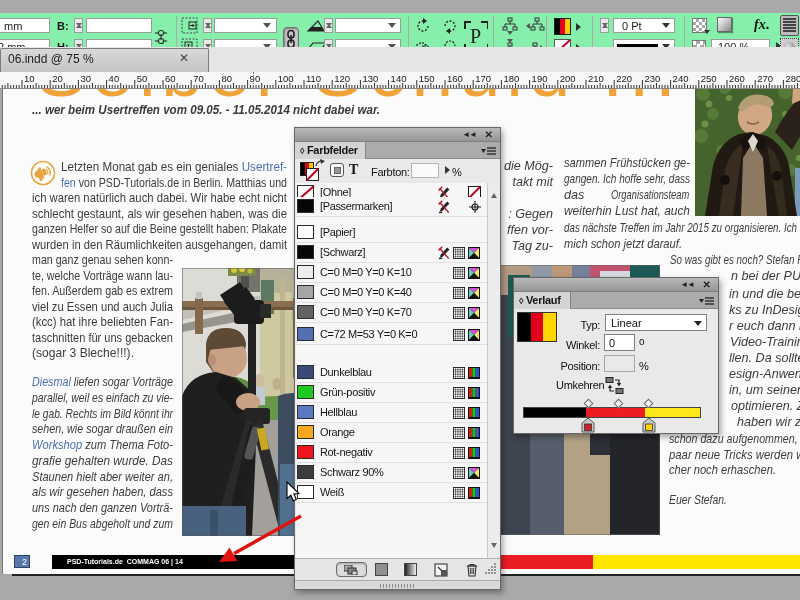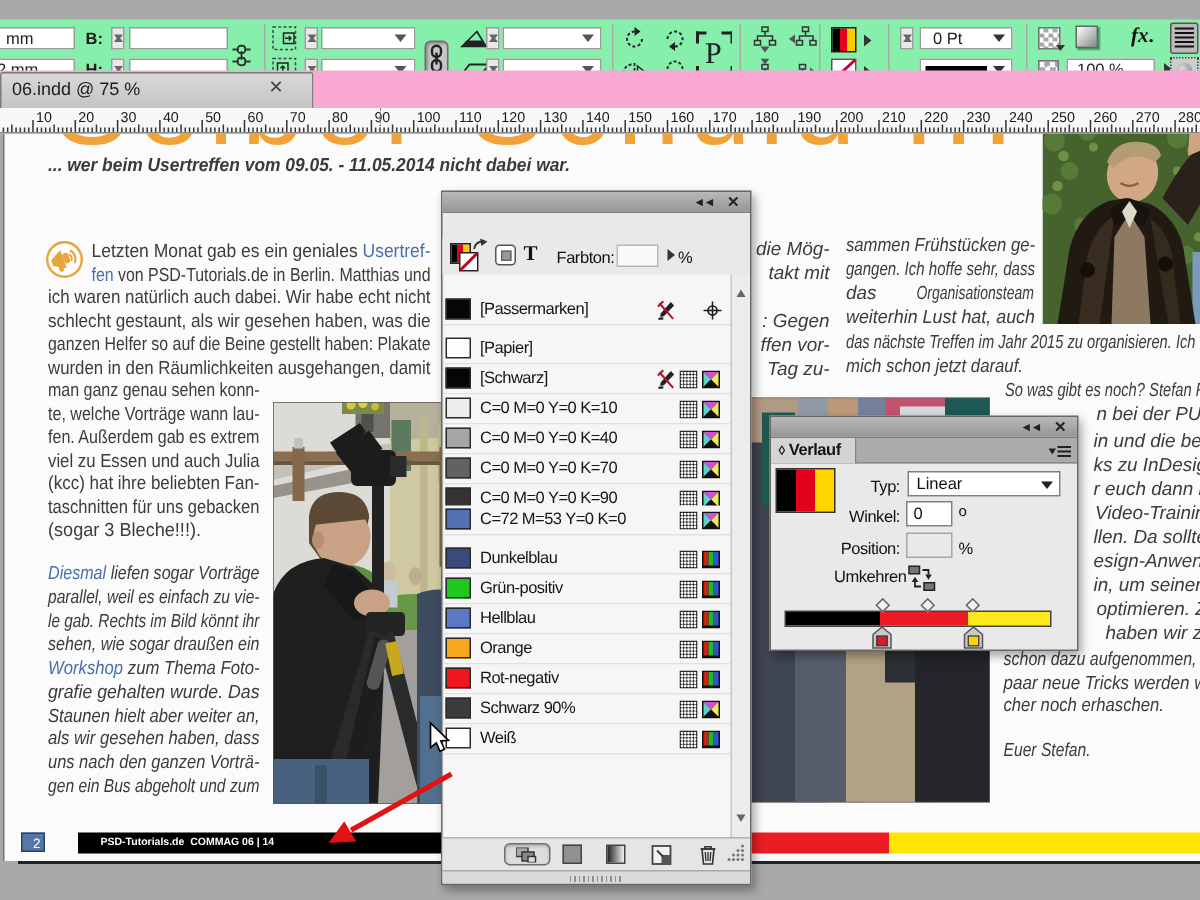--- a/index.html
+++ b/index.html
@@ -6,21 +6,21 @@
 body { font-family:"Liberation Sans", sans-serif; position:relative; background:#a9a9a9; }
 .abs { position:absolute; }
 
 #page { position:absolute; left:2px; top:89px; width:798px; height:485px; background:#fbfbfb; border-left:1px solid #777; }
 .bodytxt { position:absolute; font-size:12.6px; color:#3c3c3c; white-space:nowrap; }
 .just { text-align:justify; text-align-last:justify; }
 .it { font-style:italic; }
 .lnk { color:#4a6fae; }
 
 #toolbar { position:absolute; left:0; top:13px; width:800px; height:47px; background:#86efac; border-bottom:1px solid #909090; z-index:30; }
-#tabbar { position:absolute; left:0; top:47px; width:800px; height:25px; background:#f9a8d4; z-index:30;padding-left:16px; }
+#tabbar { position:absolute; left:0; top:47px; width:800px; height:25px; background:#e5e5e5; z-index:30;padding-left:16px; }
 #ruler { position:absolute; left:0; top:72px; width:800px; height:17px; background:#f7f7f7; border-bottom:1px solid #888; z-index:30; }
 .tfield { position:absolute; background:#fff; border:1px solid #9b9b9b; font-size:11px; color:#222; }
 .tlab { position:absolute; font-size:11px; color:#1a1a1a; }
 .spin { position:absolute; width:9px; height:15px; background:#e9e9e9; border:1px solid #9b9b9b; }
 .spin:before { content:""; position:absolute; left:1px; top:2px; border:3px solid transparent; border-bottom:4px solid #666; }
 .spin:after { content:""; position:absolute; left:1px; bottom:2px; border:3px solid transparent; border-top:4px solid #666; }
 .sep { position:absolute; width:1px; background:#aaa; top:3px; height:41px; }
 
 .panel { position:absolute; background:#e9e9e9; border:1px solid #686868; z-index:40; box-shadow:2px 3px 6px rgba(0,0,0,.35); }
 .ptitle { height:14px; background:linear-gradient(#b9b9b9,#969696); border-bottom:1px solid #7e7e7e; position:relative; }
@@ -741,39 +741,68 @@
     </g>
   </svg>
   <div class="abs" style="left:253px;top:0;width:1px;height:16px;border-left:1px dotted #777;"></div>
 </div>
 
 <div id="farbfelder" class="panel" style="left:294px; top:127px; width:207px; height:463px;">
   <div class="ptitle">
       <span class="abs" style="right:24px;top:2px;font-size:8px;color:#222;letter-spacing:-1px;">◄◄</span>
       <span class="abs" style="right:7px;top:1px;font-size:10px;font-weight:bold;color:#222;">✕</span>
     </div>
+  <div class="ptabs">
+      <div class="ptab" style="width:71px;"><span style="font-size:9px;">◊</span> Farbfelder</div>
+    <svg class="abs" style="right:4px;top:5px;" width="15" height="8">
+        <polygon points="0,2 5,2 2.5,6" fill="#222"></polygon>
+        <g stroke="#222" stroke-width="1.3">
+          <line x1="6" y1="1" x2="15" y2="1"></line>
+          <line x1="6" y1="4" x2="15" y2="4"></line>
+          <line x1="6" y1="7" x2="15" y2="7"></line>
+        </g>
+      </svg>
+  </div>
   <div class="abs" style="left:0;top:31px;width:205px;height:24px;background:#e9e9e9;">
     <div class="abs flagsw" style="left:5px;top:3px;width:14px;height:14px;border:1px solid #222;"></div>
     <div class="abs" style="left:11px;top:9px;width:13px;height:13px;background:#fff;border:1px solid #222;"></div>
     <svg class="abs" style="left:11px;top:9px;" width="13" height="13">
         <line x1="1" y1="12" x2="12" y2="1" stroke="#c40022" stroke-width="2"></line>
       </svg>
     <svg class="abs" style="left:20px;top:0px;" width="10" height="9" viewBox="0 0 10 9">
         <path d="M1 7 q1 -5 6 -5" fill="none" stroke="#333" stroke-width="1.2"></path>
         <polygon points="5,0 10,2 6,5" fill="#333"></polygon>
       </svg>
     <div class="abs" style="left:35px;top:4px;width:14px;height:14px;border:1.5px solid #555;border-radius:3px;background:#fff;"></div>
     <div class="abs" style="left:39px;top:8px;width:7px;height:7px;background:#999;border:1px solid #666;"></div>
     <div class="abs" style="left:54px;top:3px;font-size:14px;font-weight:bold;color:#111;font-family:'Liberation Serif',serif;">T</div>
     <div class="abs" style="left:76px;top:7px;font-size:11px;letter-spacing:-0.3px;color:#111;">Farbton:</div>
     <div class="abs" style="left:116px;top:4px;width:28px;height:15px;background:#fafafa;border:1px solid #b5b5b5;"></div>
     <div class="abs" style="left:150px;top:7px;width:0;height:0;border:4px solid transparent;border-left:5px solid #333;"></div>
     <div class="abs" style="left:157px;top:7px;font-size:11px;color:#111;">%</div>
   </div>
   <div class="abs" style="left:1px;top:55px;width:191px;height:375px;background:#f6f6f6;"></div>
+  <div class="prow" style="top:55px;width:191px;">
+      <div class="sw" style="background:#fff;"></div>
+      <svg class="abs" style="left:1px;top:2px;" width="19" height="16">
+        <line x1="1" y1="15" x2="17" y2="1" stroke="#c40022" stroke-width="2.2"></line>
+      </svg>
+      <div class="sw" style="background:none;"></div>
+      <div class="rlabel">[Ohne]</div>
+      <svg class="abs" style="left:141px;top:3px;" width="14" height="14" viewBox="0 0 14 14">
+        <path d="M10.2 1.4 l2.2 2.2 -6.8 7.2 -2.6 0.6 0.6 -2.6 z" fill="#222"></path>
+        <path d="M2 12.6 l3.2 -0.4" stroke="#222" stroke-width="1.5" fill="none"></path>
+        <line x1="2.6" y1="2.2" x2="11.8" y2="12.6" stroke="#b01626" stroke-width="1.4"></line>
+        <line x1="5.2" y1="0.8" x2="1.6" y2="4.4" stroke="#b01626" stroke-width="1.4"></line>
+      </svg>
+      <div class="abs" style="left:172px;top:3px;width:13px;height:13px;background:#fff;border:1.5px solid #1a1a1a;"></div>
+      <svg class="abs" style="left:172px;top:3px;" width="13" height="13">
+        <line x1="1" y1="12" x2="12" y2="1" stroke="#c40022" stroke-width="2"></line>
+      </svg>
+    </div>
   <div class="prow" style="top:69px;width:191px;">
       <div class="sw" style="background:#060606;"></div>
       <div class="rlabel">[Passermarken]</div>
       <svg class="abs" style="left:141px;top:3px;" width="14" height="14" viewBox="0 0 14 14">
         <path d="M10.2 1.4 l2.2 2.2 -6.8 7.2 -2.6 0.6 0.6 -2.6 z" fill="#222"></path>
         <path d="M2 12.6 l3.2 -0.4" stroke="#222" stroke-width="1.5" fill="none"></path>
         <line x1="2.6" y1="2.2" x2="11.8" y2="12.6" stroke="#b01626" stroke-width="1.4"></line>
         <line x1="5.2" y1="0.8" x2="1.6" y2="4.4" stroke="#b01626" stroke-width="1.4"></line>
       </svg>
       <svg class="abs" style="left:172px;top:2.5px;" width="14" height="14" viewBox="0 0 14 14">
@@ -990,21 +1019,21 @@
         </g>
       </svg>
       <svg class="abs" style="left:172px;top:3.5px;" width="12" height="12" viewBox="0 0 12 12">
         <rect width="12" height="12" fill="#111"></rect>
         <polygon points="1,1 11,1 6,6" fill="#d24fd2"></polygon>
         <polygon points="1,1 6,6 1,11" fill="#5fd2c8"></polygon>
         <polygon points="11,1 11,11 6,6" fill="#ece95a"></polygon>
         <polygon points="1,11 11,11 6,6" fill="#111"></polygon>
       </svg>
     </div>
-  <div class="prow" style="top:209px;width:191px;text-decoration:underline;">
+  <div class="prow" style="top:197px;width:191px;text-decoration:underline;">
       <div class="sw" style="background:#5570b2;"></div>
       <div class="rlabel">C=72 M=53 Y=0 K=0</div>
       <svg class="abs" style="left:157px;top:3.5px;" width="12" height="12" viewBox="0 0 12 12">
         <rect width="12" height="12" fill="#1a1a1a"></rect>
         <g fill="#fff">
           <circle cx="1.7" cy="1.7" r="0.95"></circle>
           <circle cx="1.7" cy="3.8499999999999996" r="0.95"></circle>
           <circle cx="1.7" cy="6.0" r="0.95"></circle>
           <circle cx="1.7" cy="8.149999999999999" r="0.95"></circle>
           <circle cx="1.7" cy="10.299999999999999" r="0.95"></circle>

